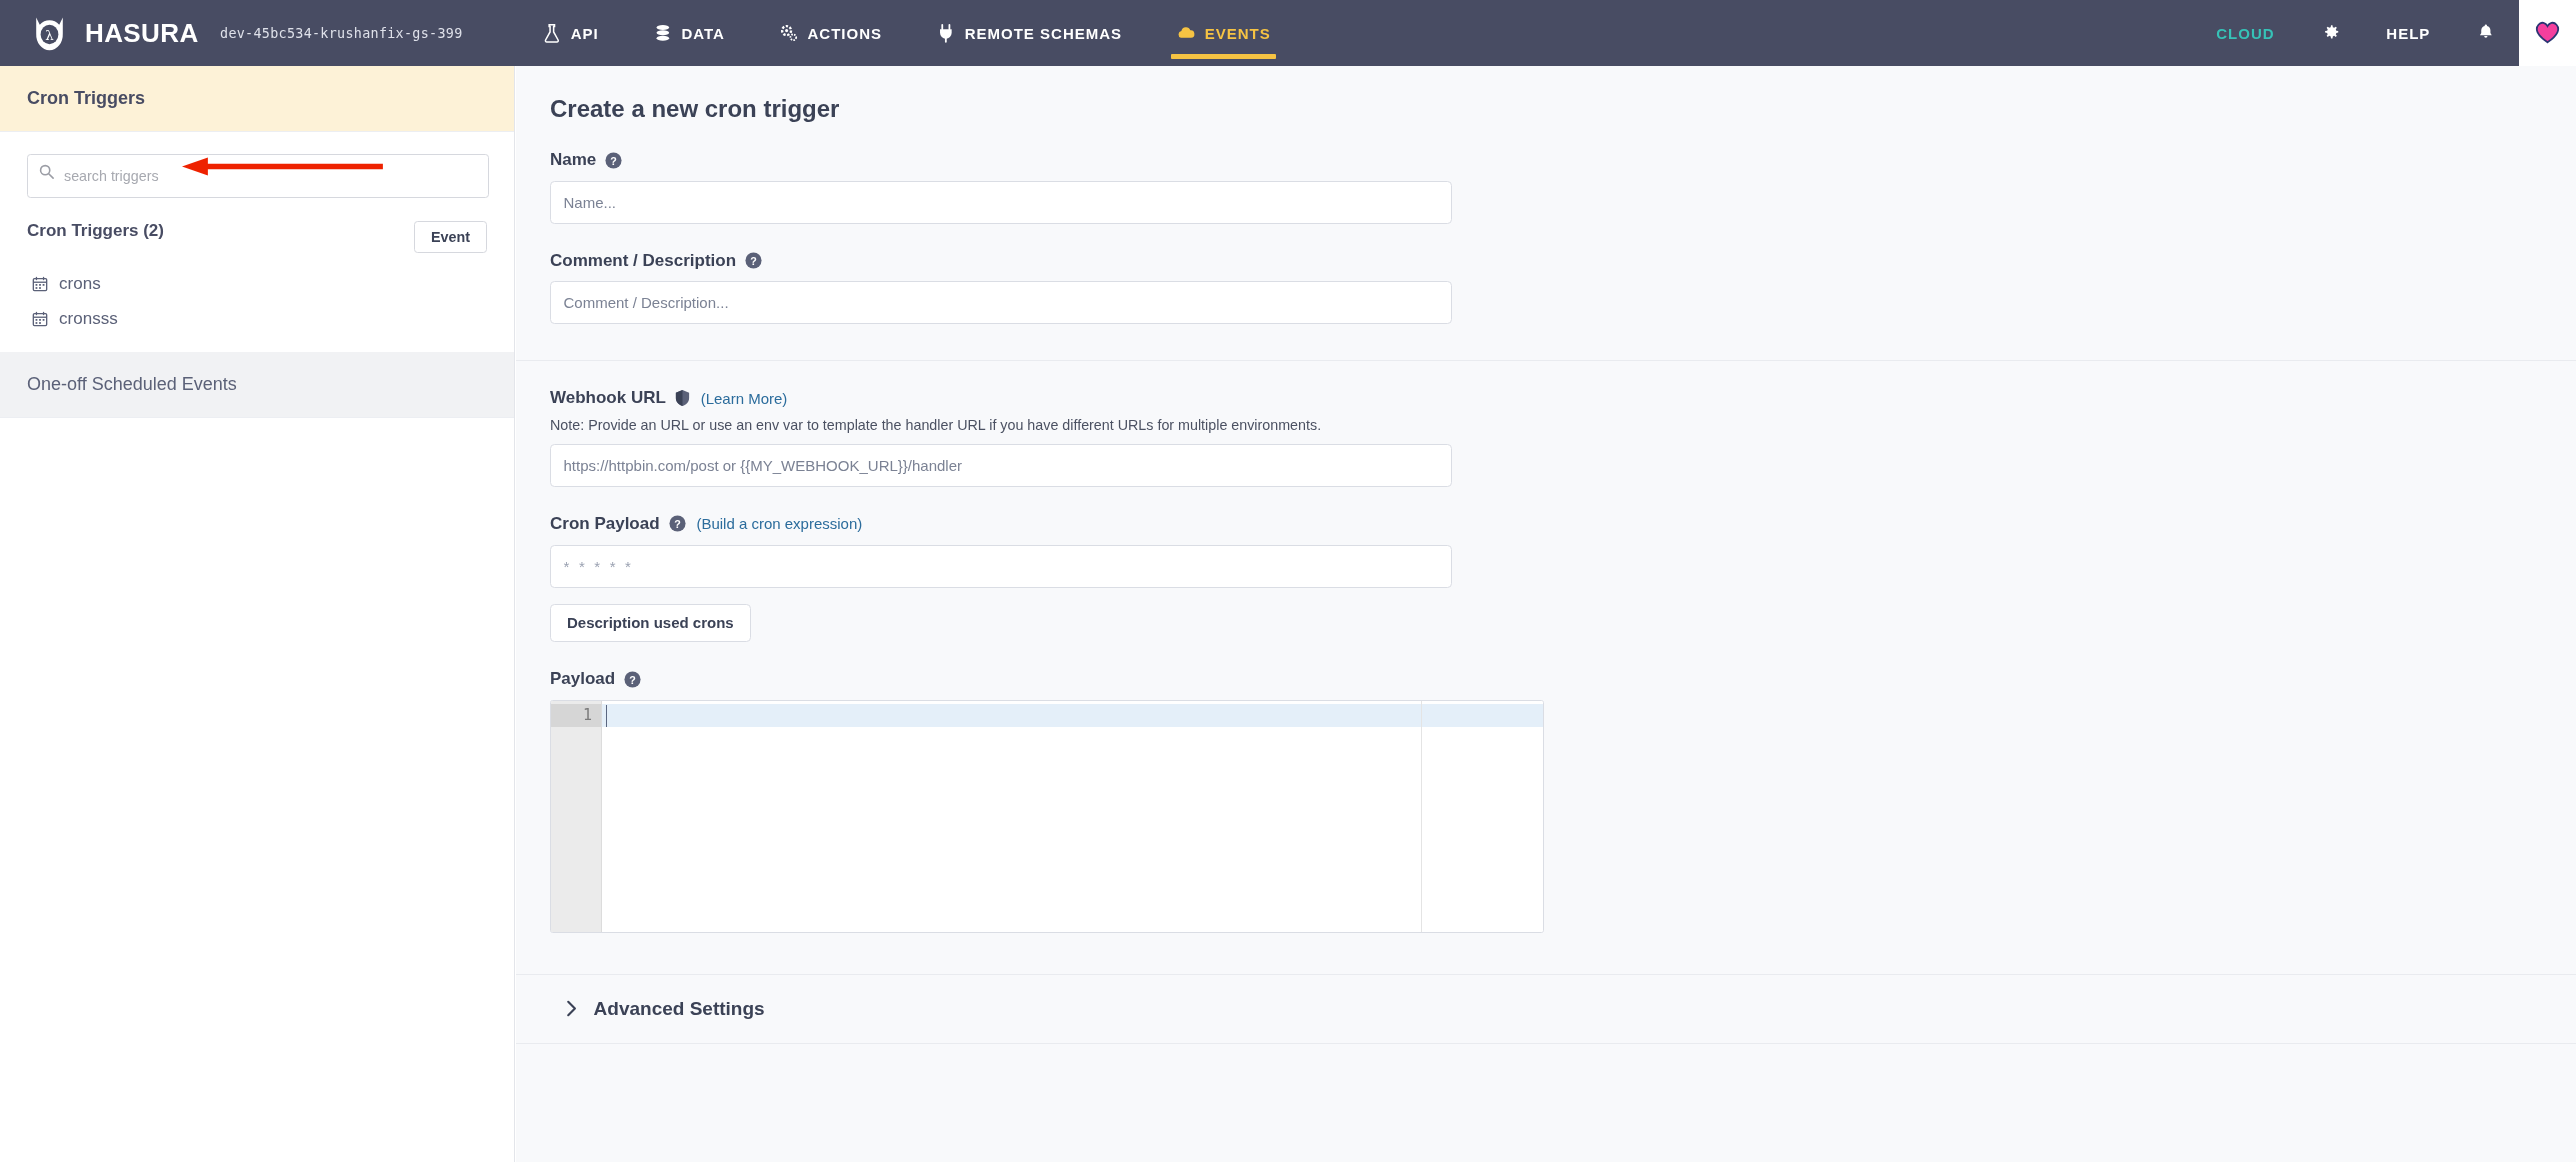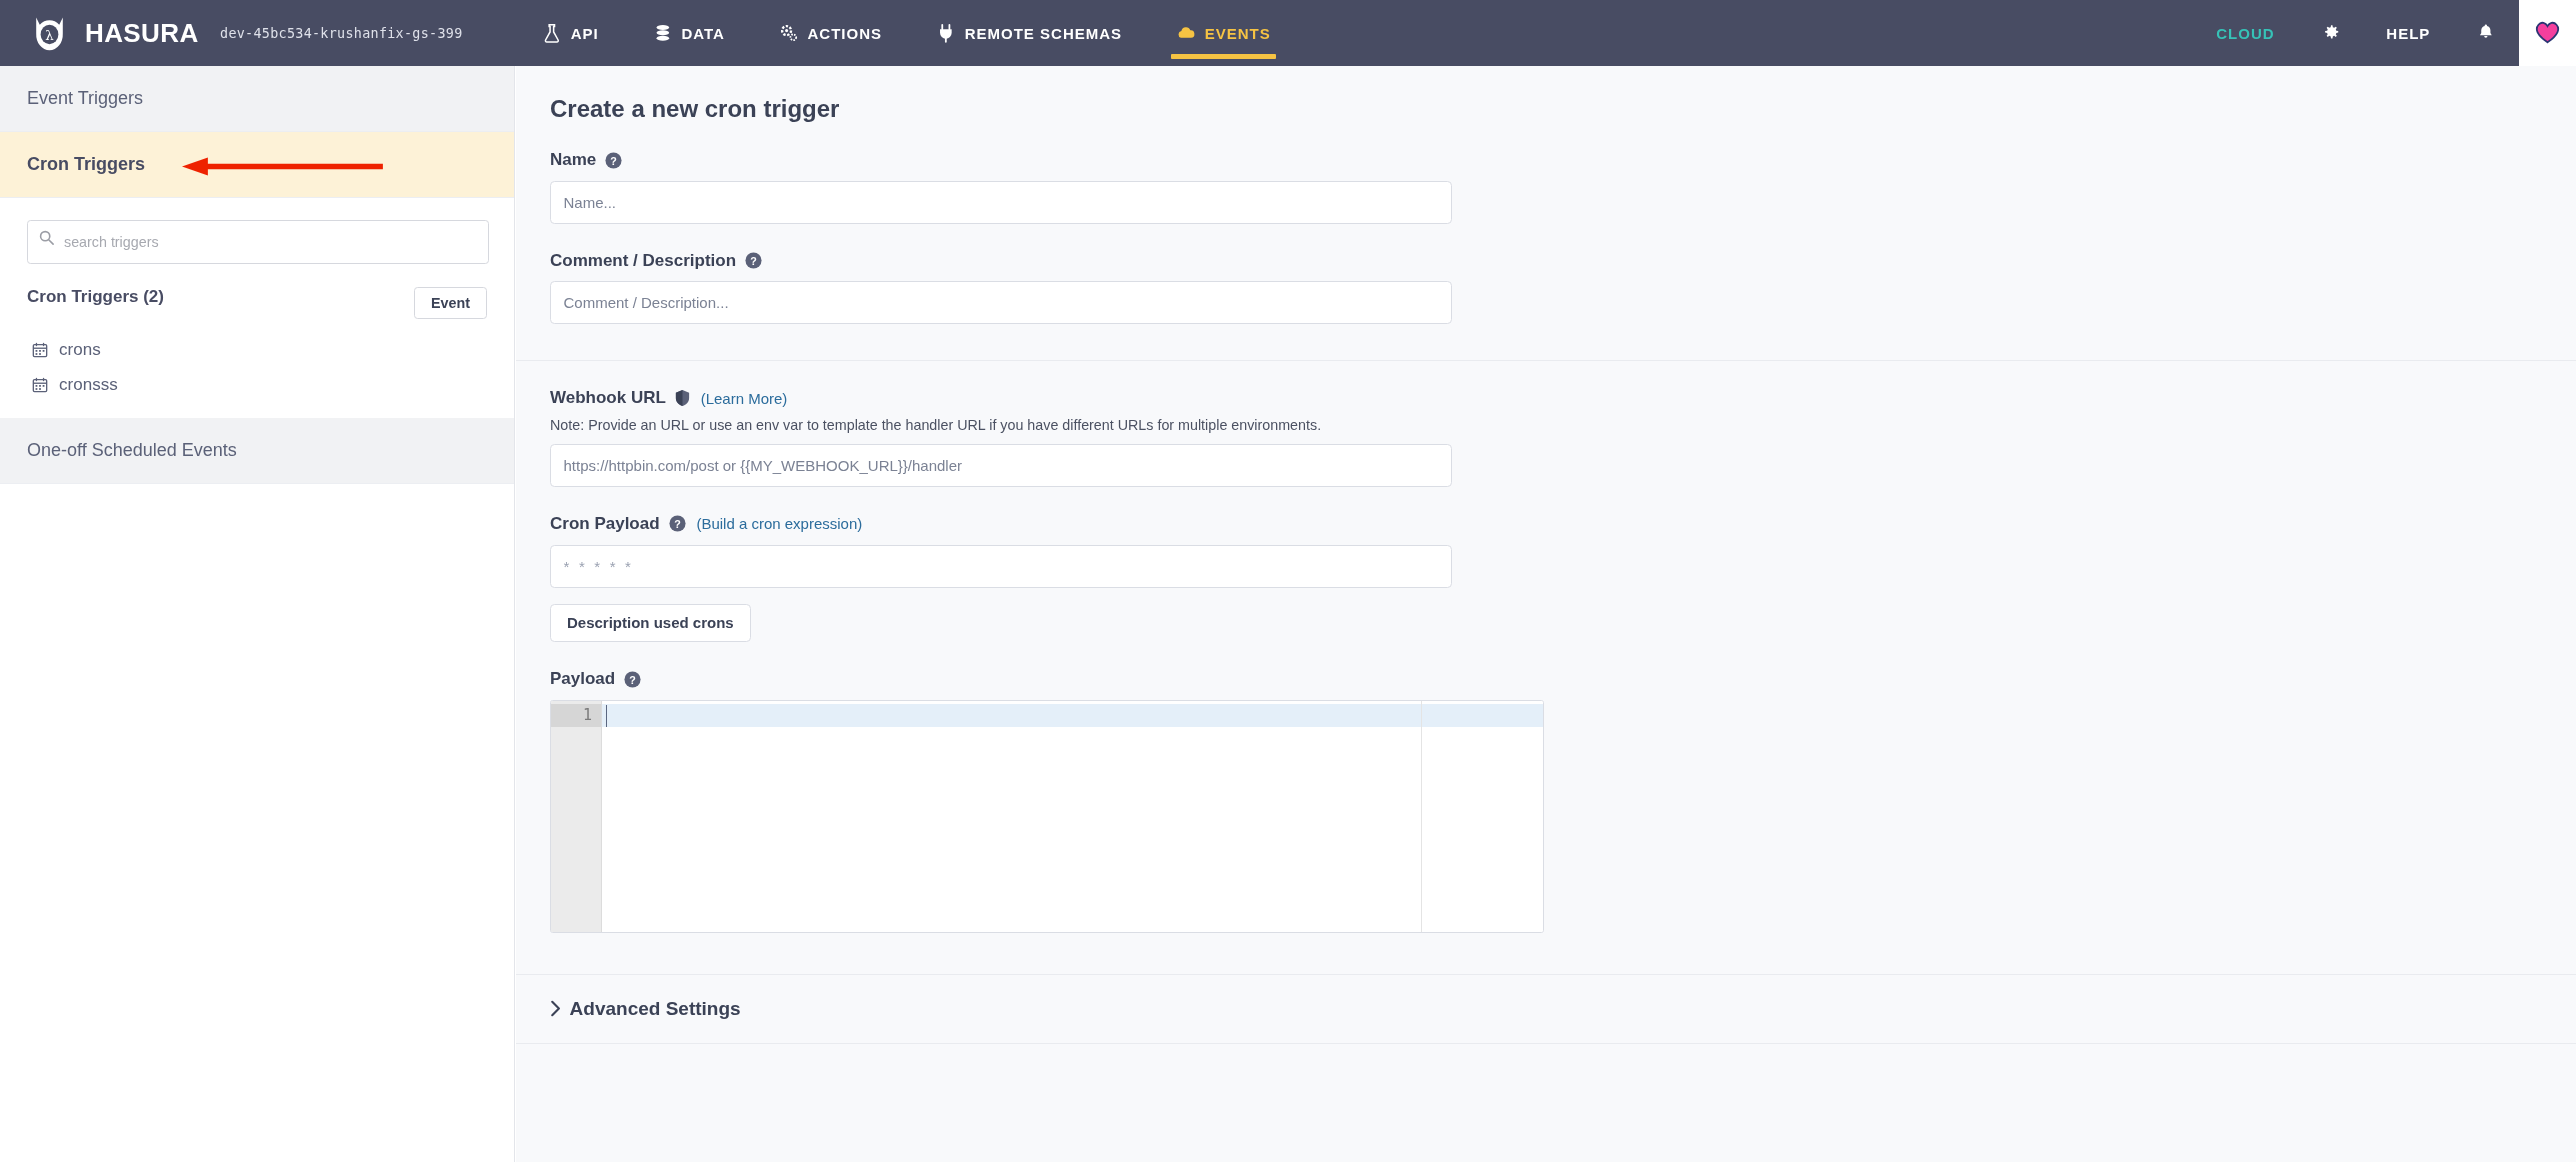--- a/index.html
+++ b/index.html
@@ -185,22 +185,22 @@
     width: 1.8px; height: 21.5px; background: #5a6680;
   }
   .print-margin {
     position: absolute; top: 0; bottom: 0; left: 819px;
     width: 0.9px; background: #e4e4e4;
   }
 
   
   .adv-wrap { margin-top: 41px; }
   .adv-row {
-    display: flex; align-items: center; gap: 8px;
-    padding: 23px 0 23px 34px; cursor: pointer;
+    display: flex; align-items: center; gap: 16px;
+    padding: 23px 0 23px 50px; cursor: pointer;
   }
   .adv-label { font-size: 19px; font-weight: 700; color: #3b4256; }
   .chev-ic { width: 11.6px; height: 17px; display: block; }
 
   
   .annotation-arrow {
     position: absolute; left: 179px; top: 154px;
     width: 206px; height: 25px; pointer-events: none;
   }
 </style>
@@ -299,23 +299,20 @@
         <svg viewBox="0 0 32 30" width="29" height="27">
           <path d="M16 27 C4 19 2 12 6 7.5 C9.5 3.5 14 5.5 16 9 C18 5.5 22.5 3.5 26 7.5 C30 12 28 19 16 27 Z" fill="#f43f9d" stroke="#2b3573" stroke-width="2"></path>
         </svg>
       </span>
     </div>
   </div>
 </div>
 
 <div class="sidebar">
 
-  <div class="side-section">
-    <span>Event Triggers</span>
-  </div>
 
   <div class="side-section highlight">
     <span>Cron Triggers</span>
   </div>
 
   <div class="side-body">
     <div class="search-wrap">
       <span class="search-ic">
         <svg viewBox="0 0 17 17" width="15" height="15">
           <circle cx="7" cy="7" r="5.2" fill="none" stroke="#9b9da5" stroke-width="1.8"></circle>

